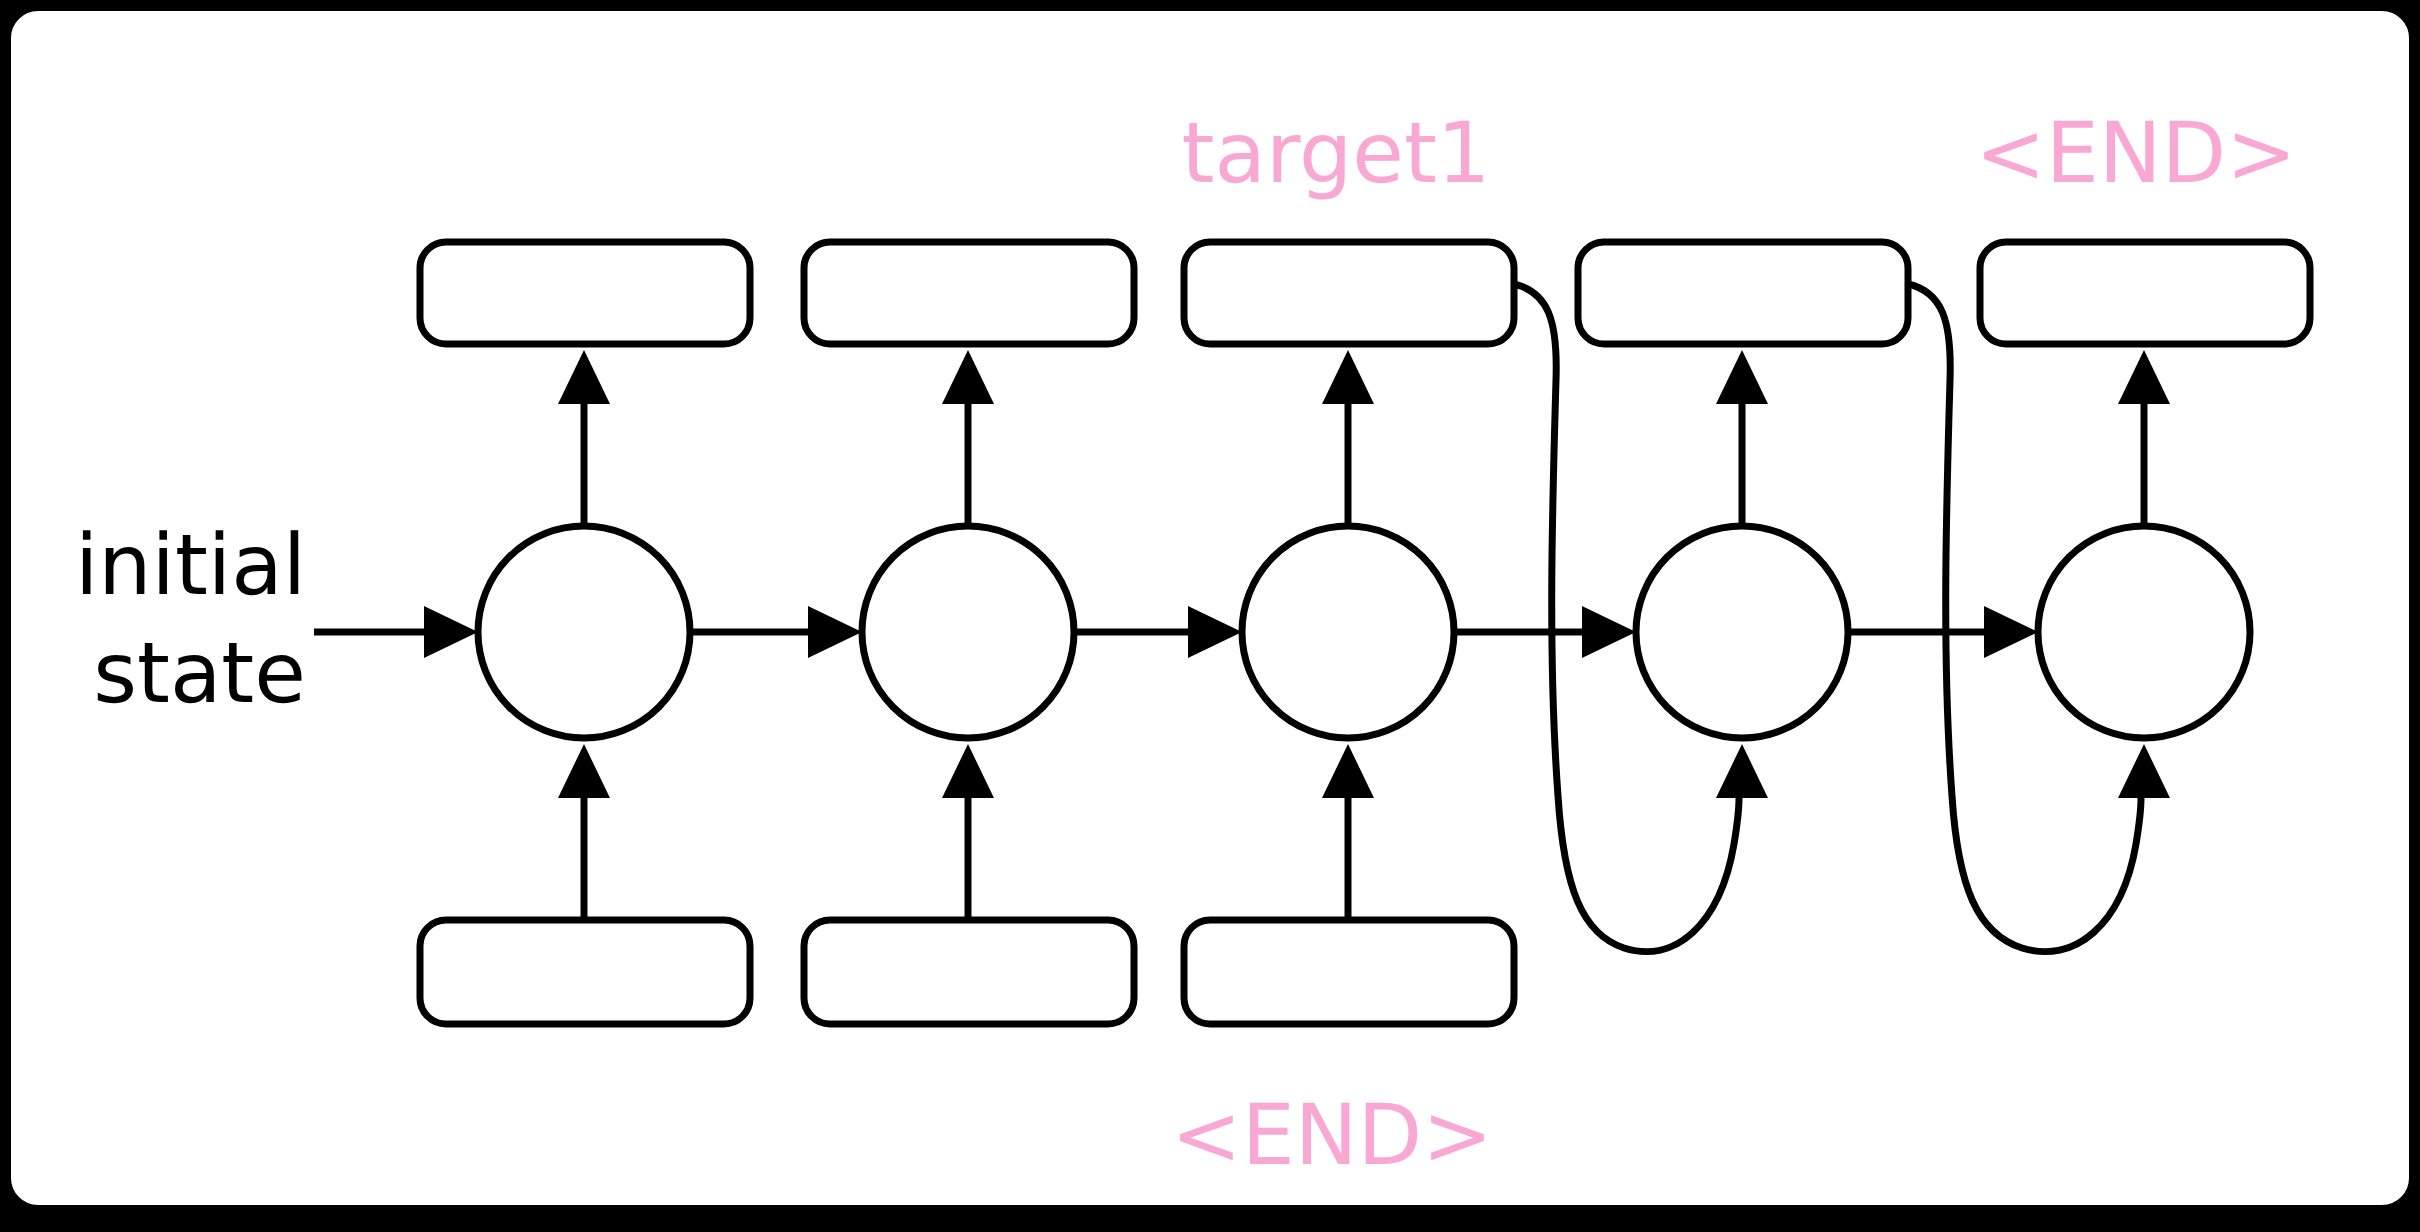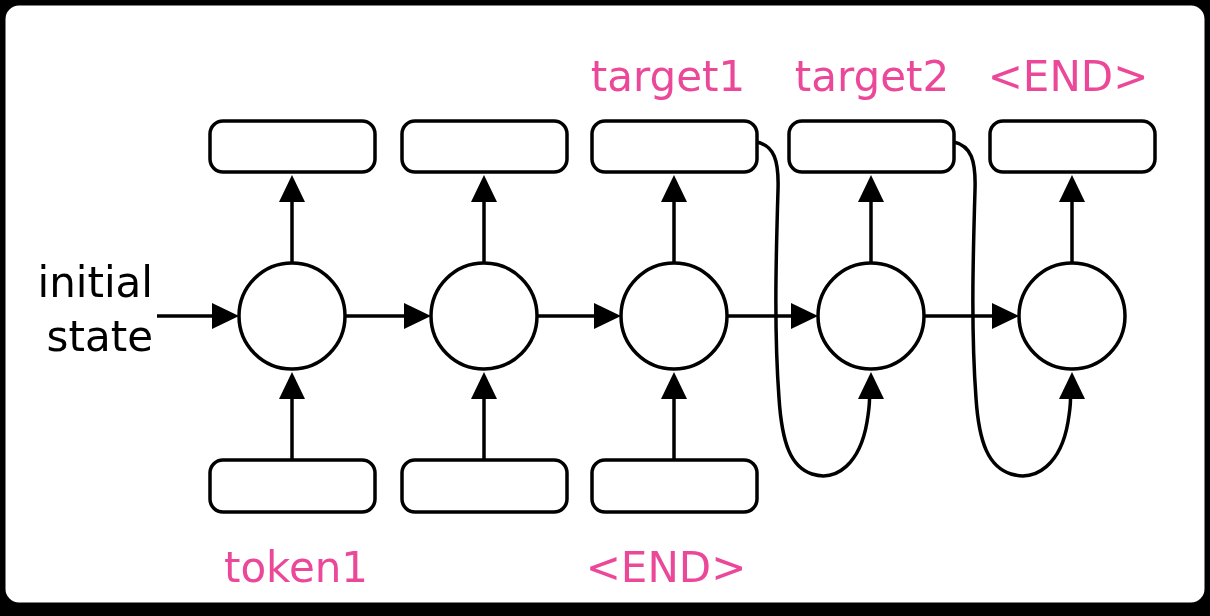--- a/index.html
+++ b/index.html
@@ -15,21 +15,21 @@
     overflow: hidden;
     font-family: "DejaVu Sans", "Liberation Sans", sans-serif;
   }
   #shapes {
     position: absolute;
     left: 0;
     top: 0;
   }
   .lbl {
     position: absolute;
-    color: #ec4899;
+    color: #f9a8d4;
     font-size: 42px;
     line-height: 1;
     white-space: nowrap;
     transform: translate(-50%, -50%);
     user-select: none;
     text-align: right;
   }
   .lbl-right {
     position: absolute;
     color: #000000;
@@ -116,19 +116,17 @@
 
       <polygon points="871,372 858,399 884,399"></polygon>
       <polygon points="1072,372 1059,399 1085,399"></polygon>
     </g>
   </svg>
 
   <div class="lbl-right" style="right: 1057px; top: 283px;">initial</div>
   <div class="lbl-right" style="right: 1057px; top: 337px;">state</div>
 
   <div class="lbl" style="left: 668px; top: 77px;">target1</div>
-  <div class="lbl" style="left: 872px; top: 77px;">target2</div>
   <div class="lbl" style="left: 1068px; top: 77px;">&lt;END&gt;</div>
 
-  <div class="lbl" style="left: 296px; top: 568px;">token1</div>
   <div class="lbl" style="left: 666px; top: 568px;">&lt;END&gt;</div>
 
 </div>
 
 </body></html>

